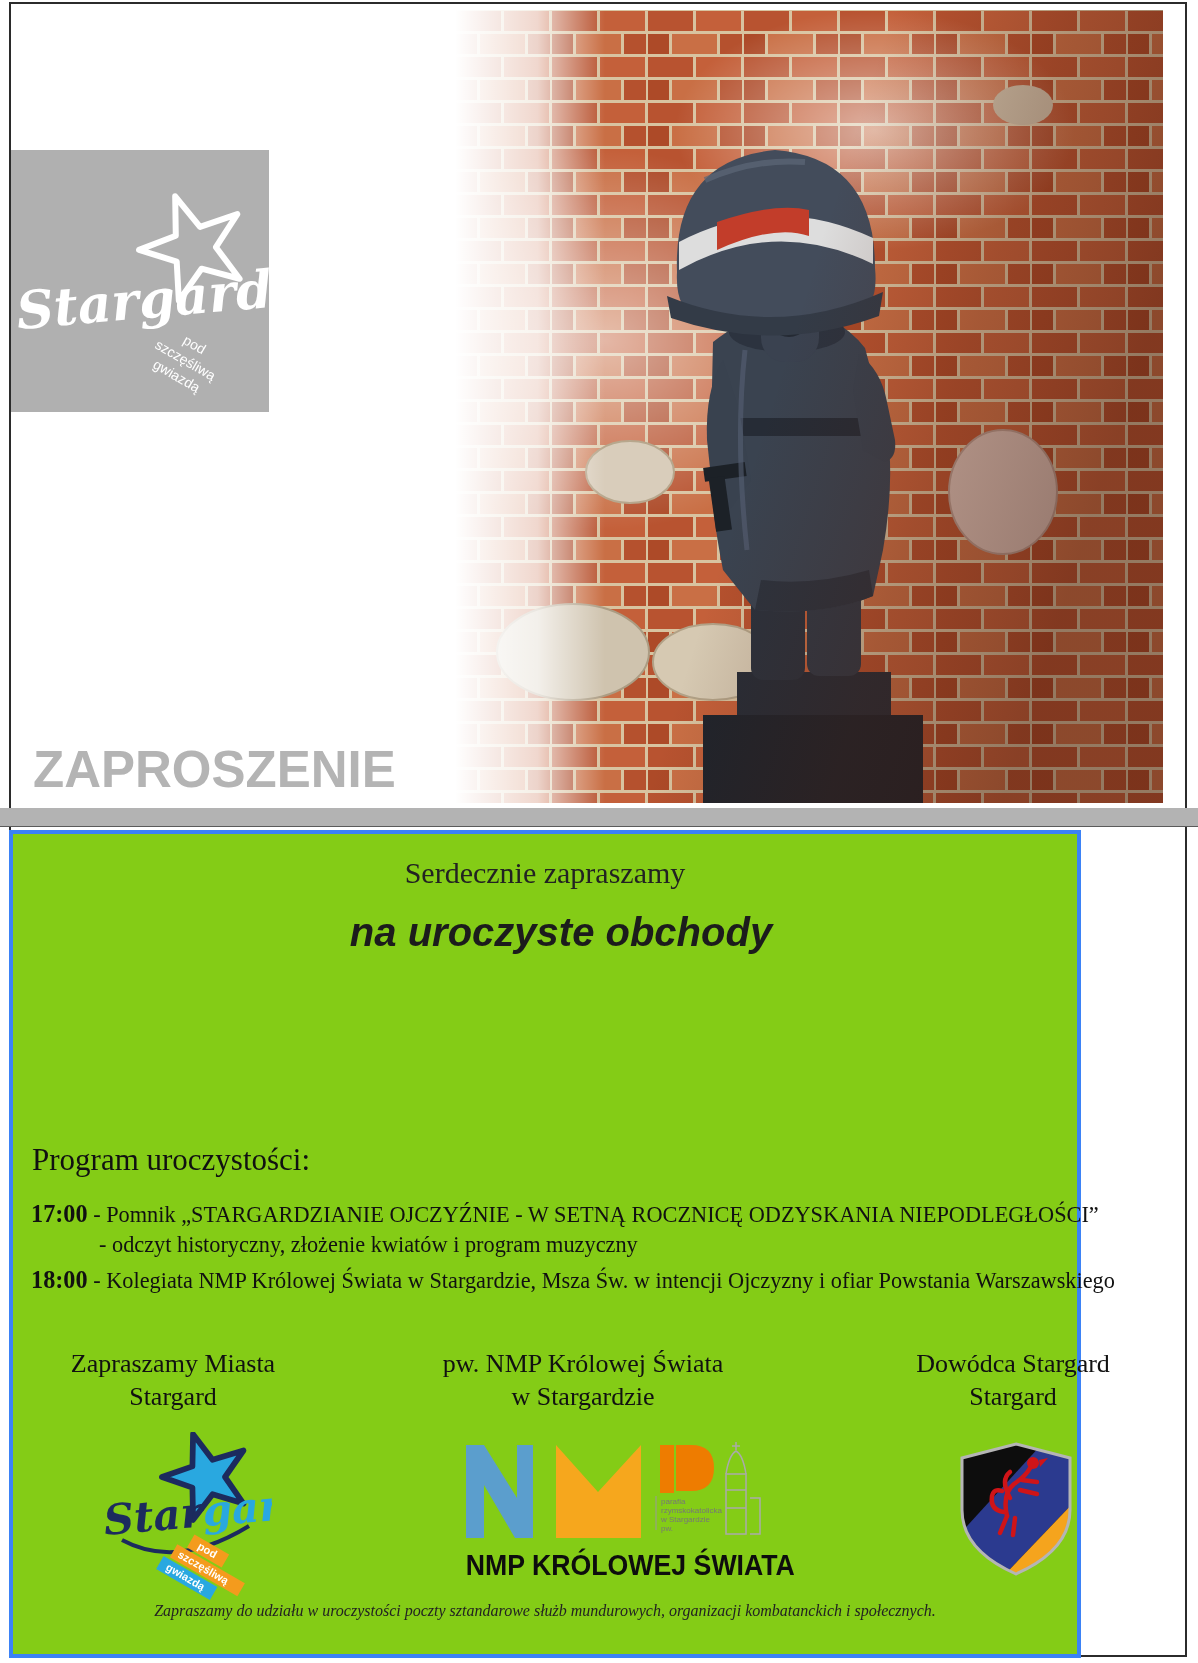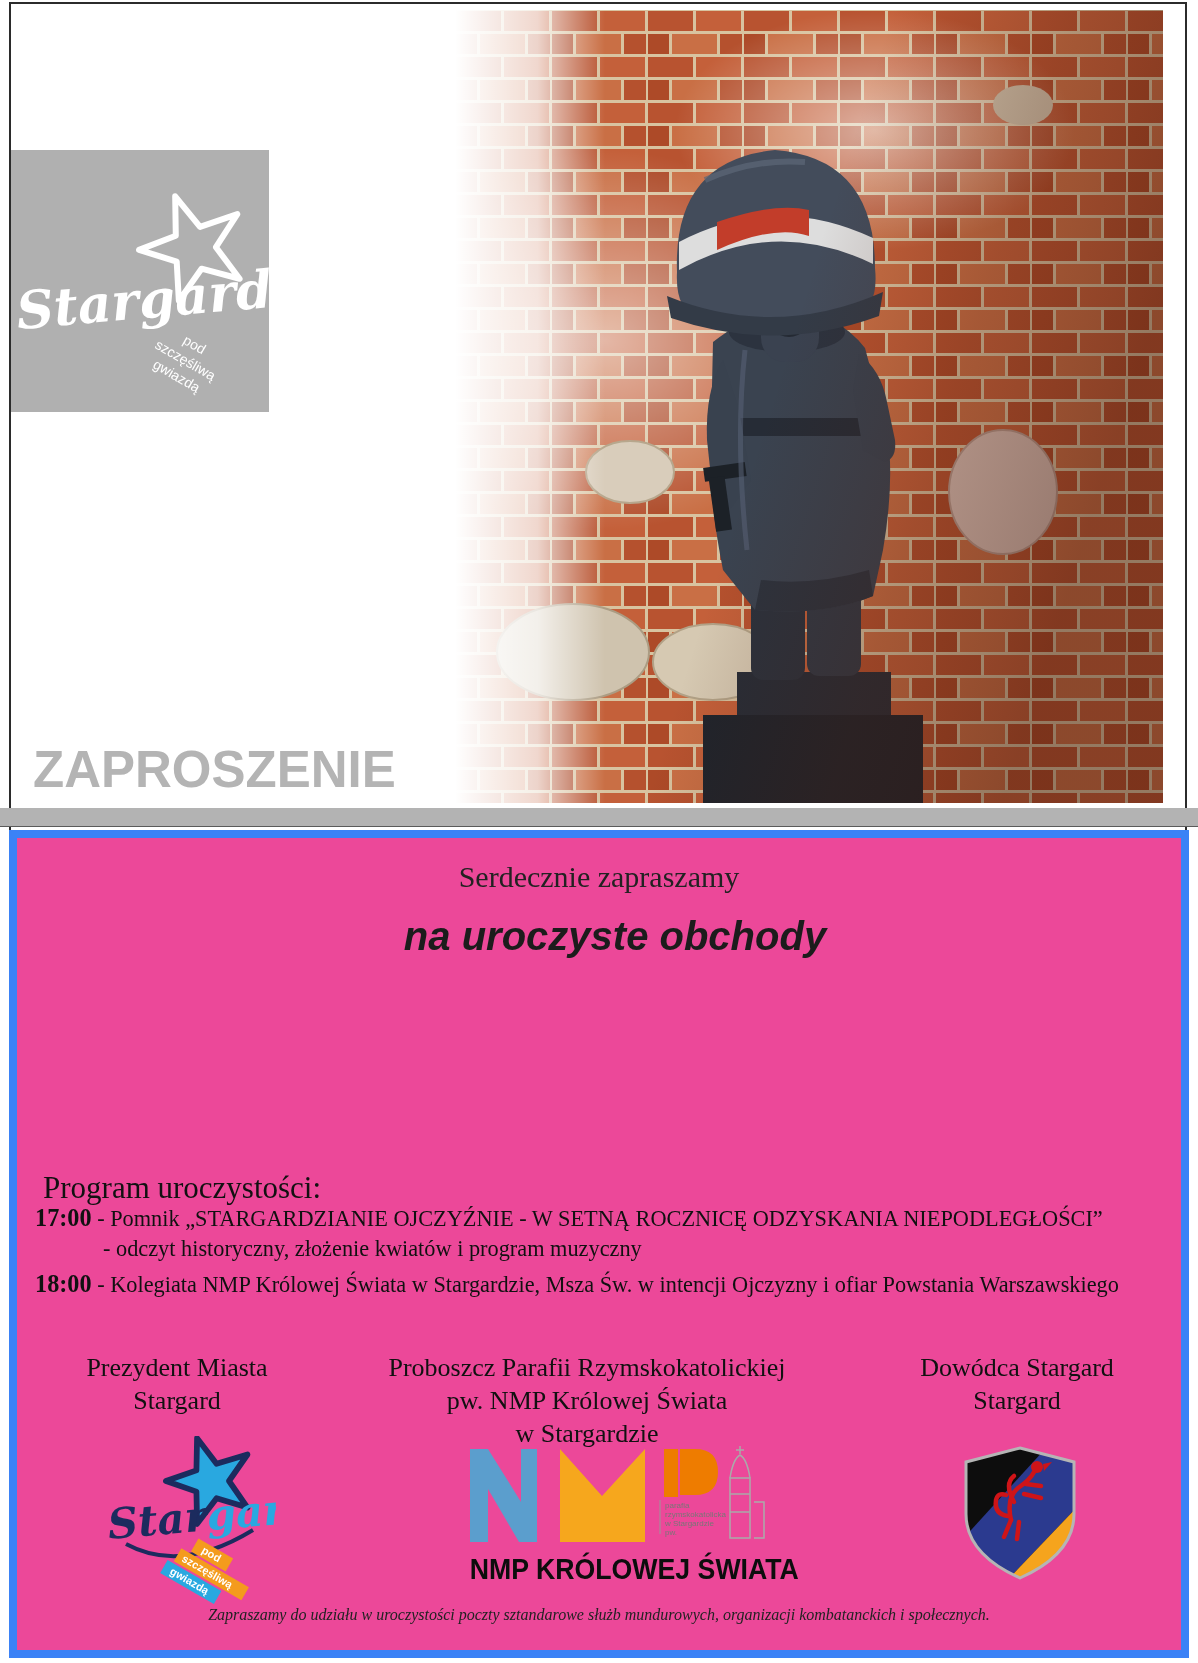--- a/index.html
+++ b/index.html
@@ -9,27 +9,27 @@
                 border:2px solid #2b2b2b;box-sizing:border-box;z-index:1;}
   
   .logo-box{position:absolute;left:11px;top:150px;width:258px;height:262px;background:#b0b0b0;z-index:3;}
   .photo{position:absolute;left:455px;top:10px;width:708px;height:793px;z-index:2;}
   .watermark{position:absolute;left:33px;top:732px;z-index:4;
              font-family:"Liberation Sans",sans-serif;font-weight:bold;font-size:51px;
              line-height:76px;color:#b4b4b4;letter-spacing:0px;}
   .gray-bar{position:absolute;left:0;top:808px;width:1198px;height:18px;background:#b3b3b3;
             border-bottom:1px solid #5a5a5a;z-index:5;}
   
-  .content-box{position:absolute;left:9px;top:830px;width:1180px;height:828px;background:#ec4899;
-               border:8px solid #3b82f6;box-sizing:border-box;z-index:4;}
+  .content-box{position:absolute;left:9px;top:830px;width:1072px;height:828px;background:#84cc16;
+               border:4px solid #3b82f6;box-sizing:border-box;z-index:4;}
   .intro{position:absolute;left:0;top:22px;width:100%;text-align:center;font-size:30px;color:#222;}
   .heading{position:absolute;left:16px;top:72px;width:100%;text-align:center;
            font-family:"Liberation Sans",sans-serif;font-style:italic;font-weight:bold;
            font-size:40px;line-height:53px;color:#1c1c1c;}
-  .program-title{position:absolute;left:26px;top:308px;font-size:31px;color:#111;margin-top:24px;}
+  .program-title{position:absolute;left:19px;top:308px;font-size:31px;color:#111;}
   .prog-line{position:absolute;left:18px;white-space:nowrap;font-size:23px;color:#111;
              transform:scaleX(0.97);transform-origin:left;}
   .prog-line .time{font-weight:bold;font-size:25px;}
   .prog-cont{position:absolute;left:86px;white-space:nowrap;font-size:23px;color:#111;
              transform:scaleX(0.97);transform-origin:left;}
   .sig{position:absolute;top:513px;text-align:center;font-size:26px;line-height:33px;color:#111;}
   .sig1{left:20px;width:280px;}
   .sig2{left:330px;width:480px;}
   .sig3{left:850px;width:300px;}
   .logo-stargard-color{position:absolute;left:84px;top:598px;}
@@ -153,25 +153,24 @@
       <span class="time">17:00</span>
       <span>- Pomnik „STARGARDZIANIE OJCZYŹNIE - W SETNĄ ROCZNICĘ ODZYSKANIA NIEPODLEGŁOŚCI”</span>
     </div>
     <div class="prog-cont" style="top:398px;">- odczyt historyczny, złożenie kwiatów i program muzyczny</div>
     <div class="prog-line" style="top:432px;">
       <span class="time">18:00</span>
       <span>- Kolegiata NMP Królowej Świata w Stargardzie, Msza Św. w intencji Ojczyzny i ofiar Powstania Warszawskiego</span>
     </div>
 
     <div class="sig sig1">
-      <div>Prezydent Miasta</div>
+      <div>Zapraszamy Miasta</div>
       <div>Stargard</div>
     </div>
     <div class="sig sig2">
-      <div>Proboszcz Parafii Rzymskokatolickiej</div>
       <div>pw. NMP Królowej Świata</div>
       <div>w Stargardzie</div>
     </div>
     <div class="sig sig3">
       <div>Dowódca Stargard</div>
       <div>Stargard</div>
     </div>
 
     <div class="logo-stargard-color">
       <svg width="175" height="180" viewBox="0 0 175 180">

